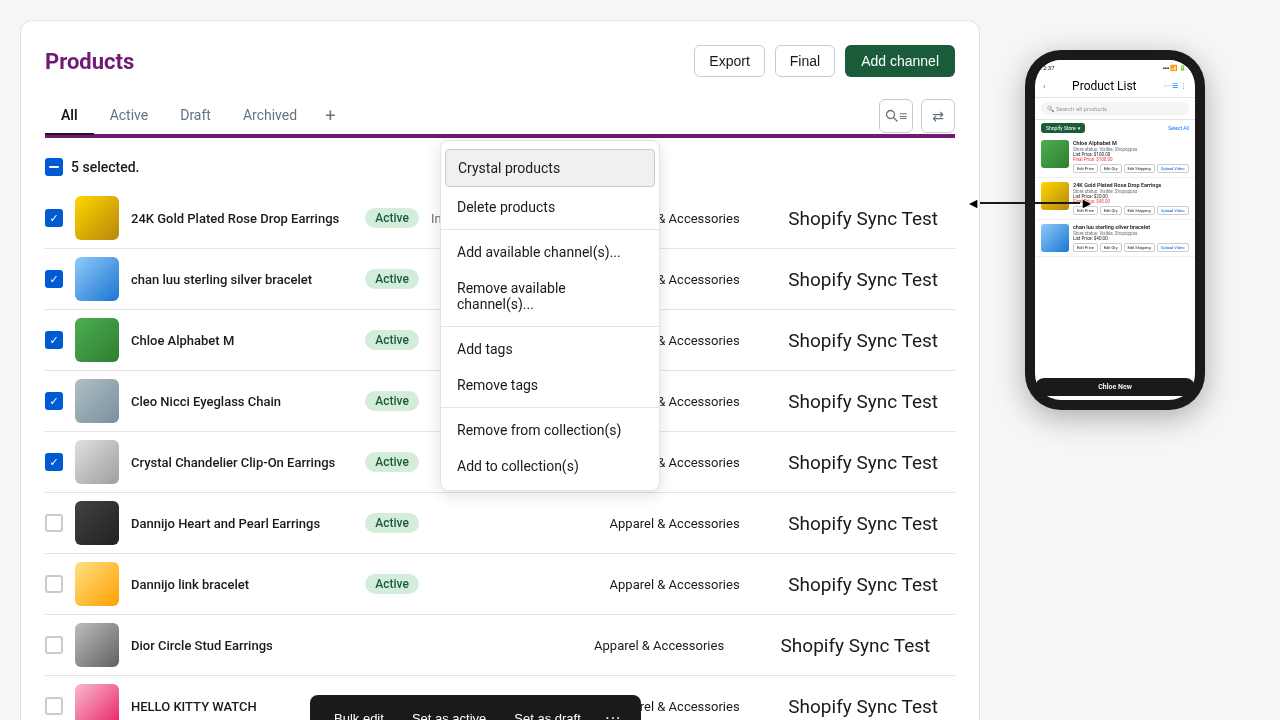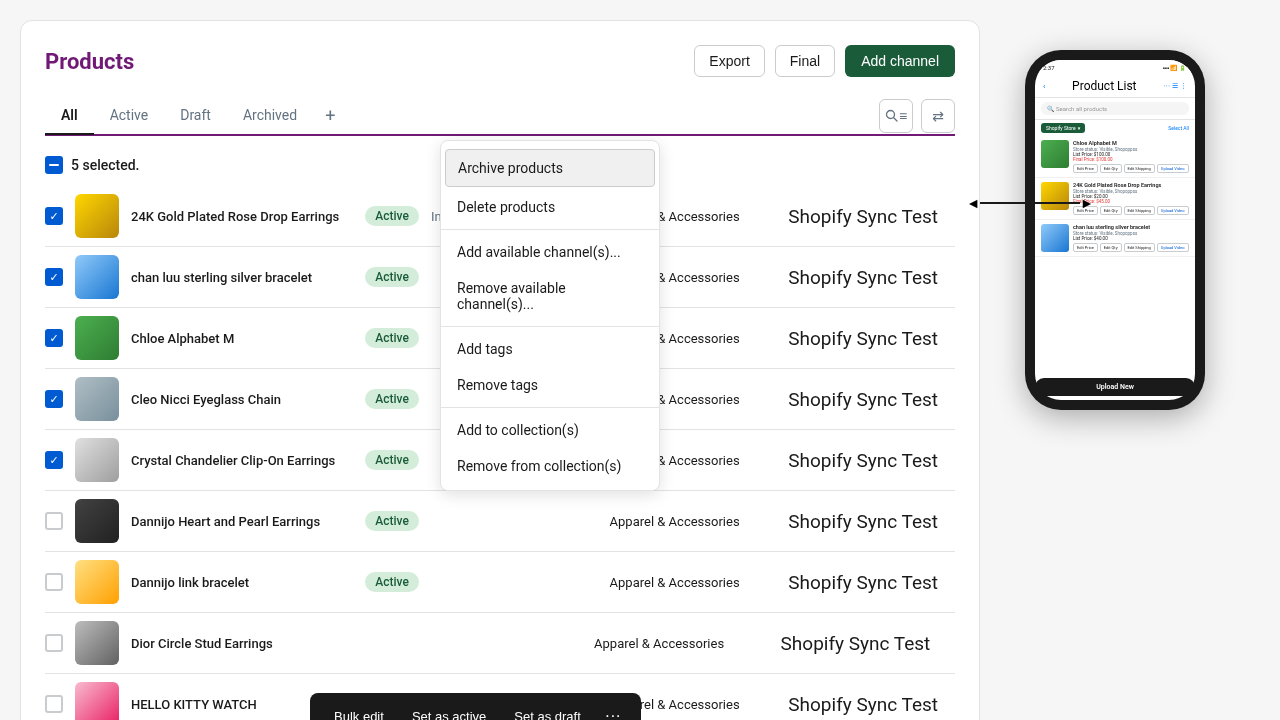--- a/index.html
+++ b/index.html
@@ -10,21 +10,21 @@
     .top-section { display: flex; padding: 20px; background: #f6f6f7; flex: 1; position: relative; }
 
     .products-panel { background: white; border-radius: 12px; border: 1px solid #e1e3e5; width: 960px; padding: 24px; }
 
     .products-header { display: flex; align-items: center; justify-content: space-between; margin-bottom: 20px; }
     .products-title { font-size: 22px; font-weight: 700; color: #701a75; }
     .header-actions { display: flex; gap: 10px; align-items: center; }
     .btn-export, .btn-import { background: white; border: 1px solid #c9cccf; color: #1a1a1a; padding: 7px 14px; border-radius: 6px; font-size: 14px; cursor: pointer; }
     .btn-add-product { background: #1a5c3a; color: white; border: none; padding: 8px 16px; border-radius: 6px; font-size: 14px; cursor: pointer; font-weight: 500; }
 
-    .tabs-bar { display: flex; align-items: center; gap: 0; margin-bottom: 12px; border-bottom: 2px solid #701a75; }
+    .tabs-bar { display: flex; align-items: center; gap: 0; margin-bottom: 12px; border-bottom: 4px solid #701a75; }
     .tab { padding: 10px 16px; font-size: 14px; color: #637381; cursor: pointer; border-bottom: 2px solid transparent; margin-bottom: -1px; }
     .tab.active-tab { color: #1a1a1a; font-weight: 600; border-bottom: 2px solid #1a1a1a; }
     .tab-add { color: #637381; font-size: 18px; padding: 8px 12px; cursor: pointer; }
     .tab-actions { margin-left: auto; display: flex; gap: 8px; }
     .icon-btn { background: white; border: 1px solid #c9cccf; border-radius: 6px; width: 34px; height: 34px; display: flex; align-items: center; justify-content: center; cursor: pointer; font-size: 14px; color: #637381; }
 
     .selected-bar { display: flex; align-items: center; gap: 8px; padding: 8px 0; margin-bottom: 4px; }
     .check-indeterminate { width: 18px; height: 18px; background: #005bd3; border-radius: 3px; display: flex; align-items: center; justify-content: center; cursor: pointer; }
     .check-indeterminate::after { content: ''; width: 10px; height: 2px; background: white; border-radius: 1px; }
     .selected-text { font-size: 14px; color: #1a1a1a; font-weight: 500; }
@@ -227,31 +227,31 @@
             </div>
           <div class="product-name">HELLO KITTY WATCH</div>
           <span class="status-badge status-active">Active</span>
           <div class="product-inventory">Inventory not tracked</div>
           <div class="product-category">Apparel &amp; Accessories</div>
           <div class="product-channel">Shopify Sync Test</div>
         </div>
       </div>
 
       <div class="dropdown-menu">
-        <div class="dropdown-item highlighted">Archive products</div>
+        <div class="dropdown-item highlighted">Crystal products</div>
         <div class="dropdown-item">Delete products</div>
         <div class="dropdown-separator"></div>
         <div class="dropdown-item">Add available channel(s)...</div>
         <div class="dropdown-item">Remove available channel(s)...</div>
         <div class="dropdown-separator"></div>
         <div class="dropdown-item">Add tags</div>
         <div class="dropdown-item">Remove tags</div>
         <div class="dropdown-separator"></div>
+        <div class="dropdown-item">Remove from collection(s)</div>
         <div class="dropdown-item">Add to collection(s)</div>
-        <div class="dropdown-item">Remove from collection(s)</div>
       </div>
 
       <div class="action-bar">
         <button class="action-bar-btn">Bulk edit</button>
         <button class="action-bar-btn">Set as active</button>
         <button class="action-bar-btn">Set as draft</button>
         <button class="action-bar-more">···</button>
       </div>
     </div>
 
@@ -327,19 +327,19 @@
                 <div class="phone-product-price">List Price: <span>$40.00</span></div>
                 <div class="phone-product-actions">
                   <span class="phone-action-btn">Edit Price</span>
                   <span class="phone-action-btn">Edit Qty</span>
                   <span class="phone-action-btn">Edit Shipping</span>
                   <span class="phone-upload-btn">Upload Video</span>
                 </div>
               </div>
             </div>
           </div>
-          <div class="phone-bottom-btn">Upload New</div>
+          <div class="phone-bottom-btn">Chloe New</div>
         </div>
       </div>
     </div>
   </div>
 
 </div>
 
 </body></html>

